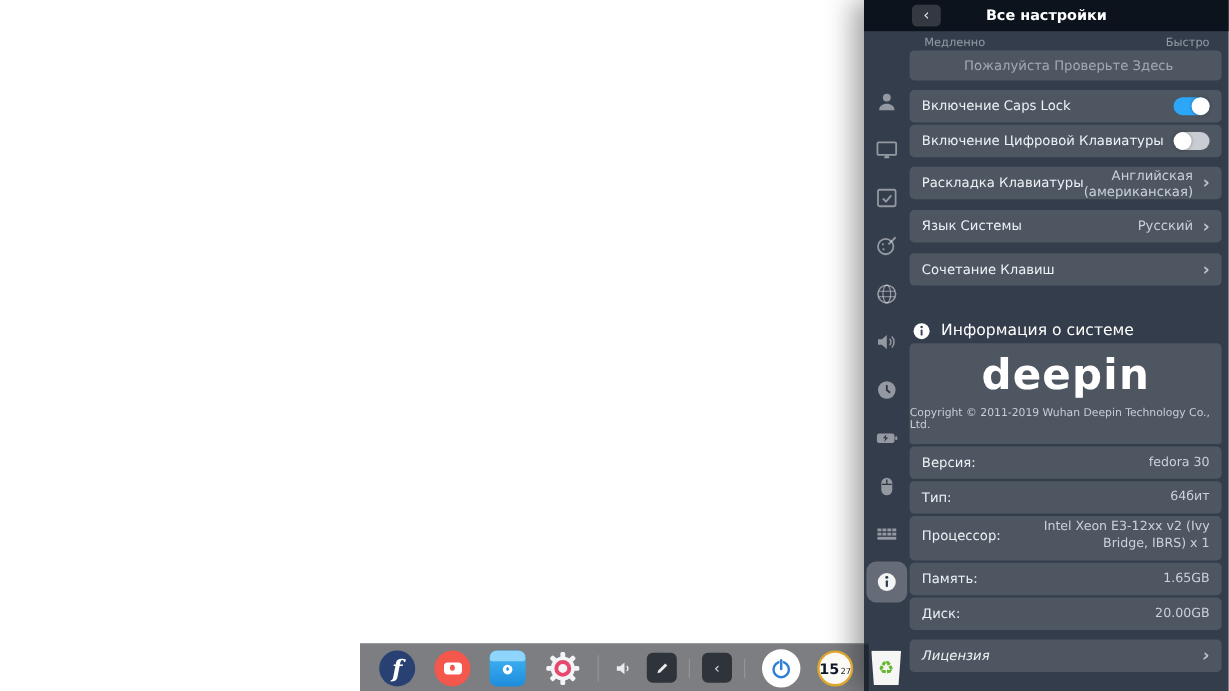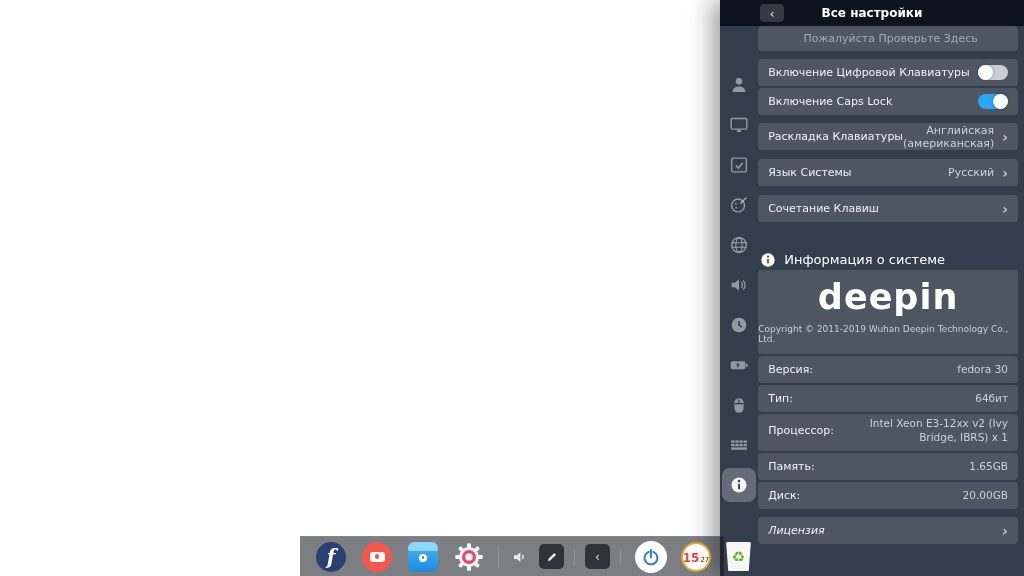--- a/index.html
+++ b/index.html
@@ -92,21 +92,21 @@
   .sep { width:1px; height:22px; background:rgba(255,255,255,.18); margin-left:14px; flex:0 0 auto; }
   .tray-ic { width:18px; height:18px; margin-left:12px; flex:0 0 auto; cursor:pointer; }
   .tray-sq { width:25px; height:25px; margin-left:10px; background:rgba(18,22,30,.72); border-radius:5px;
     display:flex; align-items:center; justify-content:center; flex:0 0 auto; cursor:pointer;
     color:#dfe3e8; font-size:12px; }
   .power { width:32px; height:32px; margin-left:14px; background:#fff; border-radius:50%;
     display:flex; align-items:center; justify-content:center; flex:0 0 auto; cursor:pointer; }
   .clockw { width:30px; height:30px; margin-left:14px; border-radius:50%; background:#fbfaf6;
     border:2px solid #dfa62e; display:flex; align-items:flex-end; justify-content:center;
     padding-bottom:6px; flex:0 0 auto; cursor:pointer; }
-  .clockw .hh { font-size:12px; font-weight:bold; color:#ef4444; line-height:1; }
+  .clockw .hh { font-size:12px; font-weight:bold; color:#0f172a; line-height:1; }
   .clockw .mm { font-size:7px; color:#2b2b2b; line-height:1; margin-left:1px; }
   .trash { width:27px; height:29px; margin-left:14px; background:#f6f7f5;
     clip-path:polygon(4% 0,96% 0,88% 100%,12% 100%); border-radius:3px;
     display:flex; align-items:center; justify-content:center; color:#63b52f; font-size:15px;
     flex:0 0 auto; cursor:pointer; }
 </style>
 </head>
 <body>
 
 <div class="screen">
@@ -199,36 +199,40 @@
           <svg viewBox="0 0 24 24">
               <circle cx="12" cy="12" r="9" fill="#fff"></circle>
               <rect x="10.9" y="10.2" width="2.3" height="7" rx="1.1" fill="#35424f"></rect>
               <circle cx="12" cy="7.3" r="1.5" fill="#35424f"></circle>
             </svg>
         </div>
       </div>
 
       <div class="content">
 
+        <div class="slider-labels">
+          <span>Медленно</span>
+          <span>Быстро</span>
+        </div>
 
         <div class="row test-row">
           <span>Пожалуйста Проверьте Здесь</span>
         </div>
 
         <div class="gap6"></div>
 
         <div class="row">
+          <span class="lbl">Включение Caps Lock</span>
+          <div class="toggle on">
+              <div class="knob"></div>
+            </div>
+        </div>
+        <div class="row">
           <span class="lbl">Включение Цифровой Клавиатуры</span>
           <div class="toggle">
-              <div class="knob"></div>
-            </div>
-        </div>
-        <div class="row">
-          <span class="lbl">Включение Caps Lock</span>
-          <div class="toggle on">
               <div class="knob"></div>
             </div>
         </div>
 
         <div class="gap6"></div>
 
         <div class="row">
           <span class="lbl">Раскладка Клавиатуры</span>
           <span class="val">Английская (американская)</span>
           <span class="chev">›</span>

